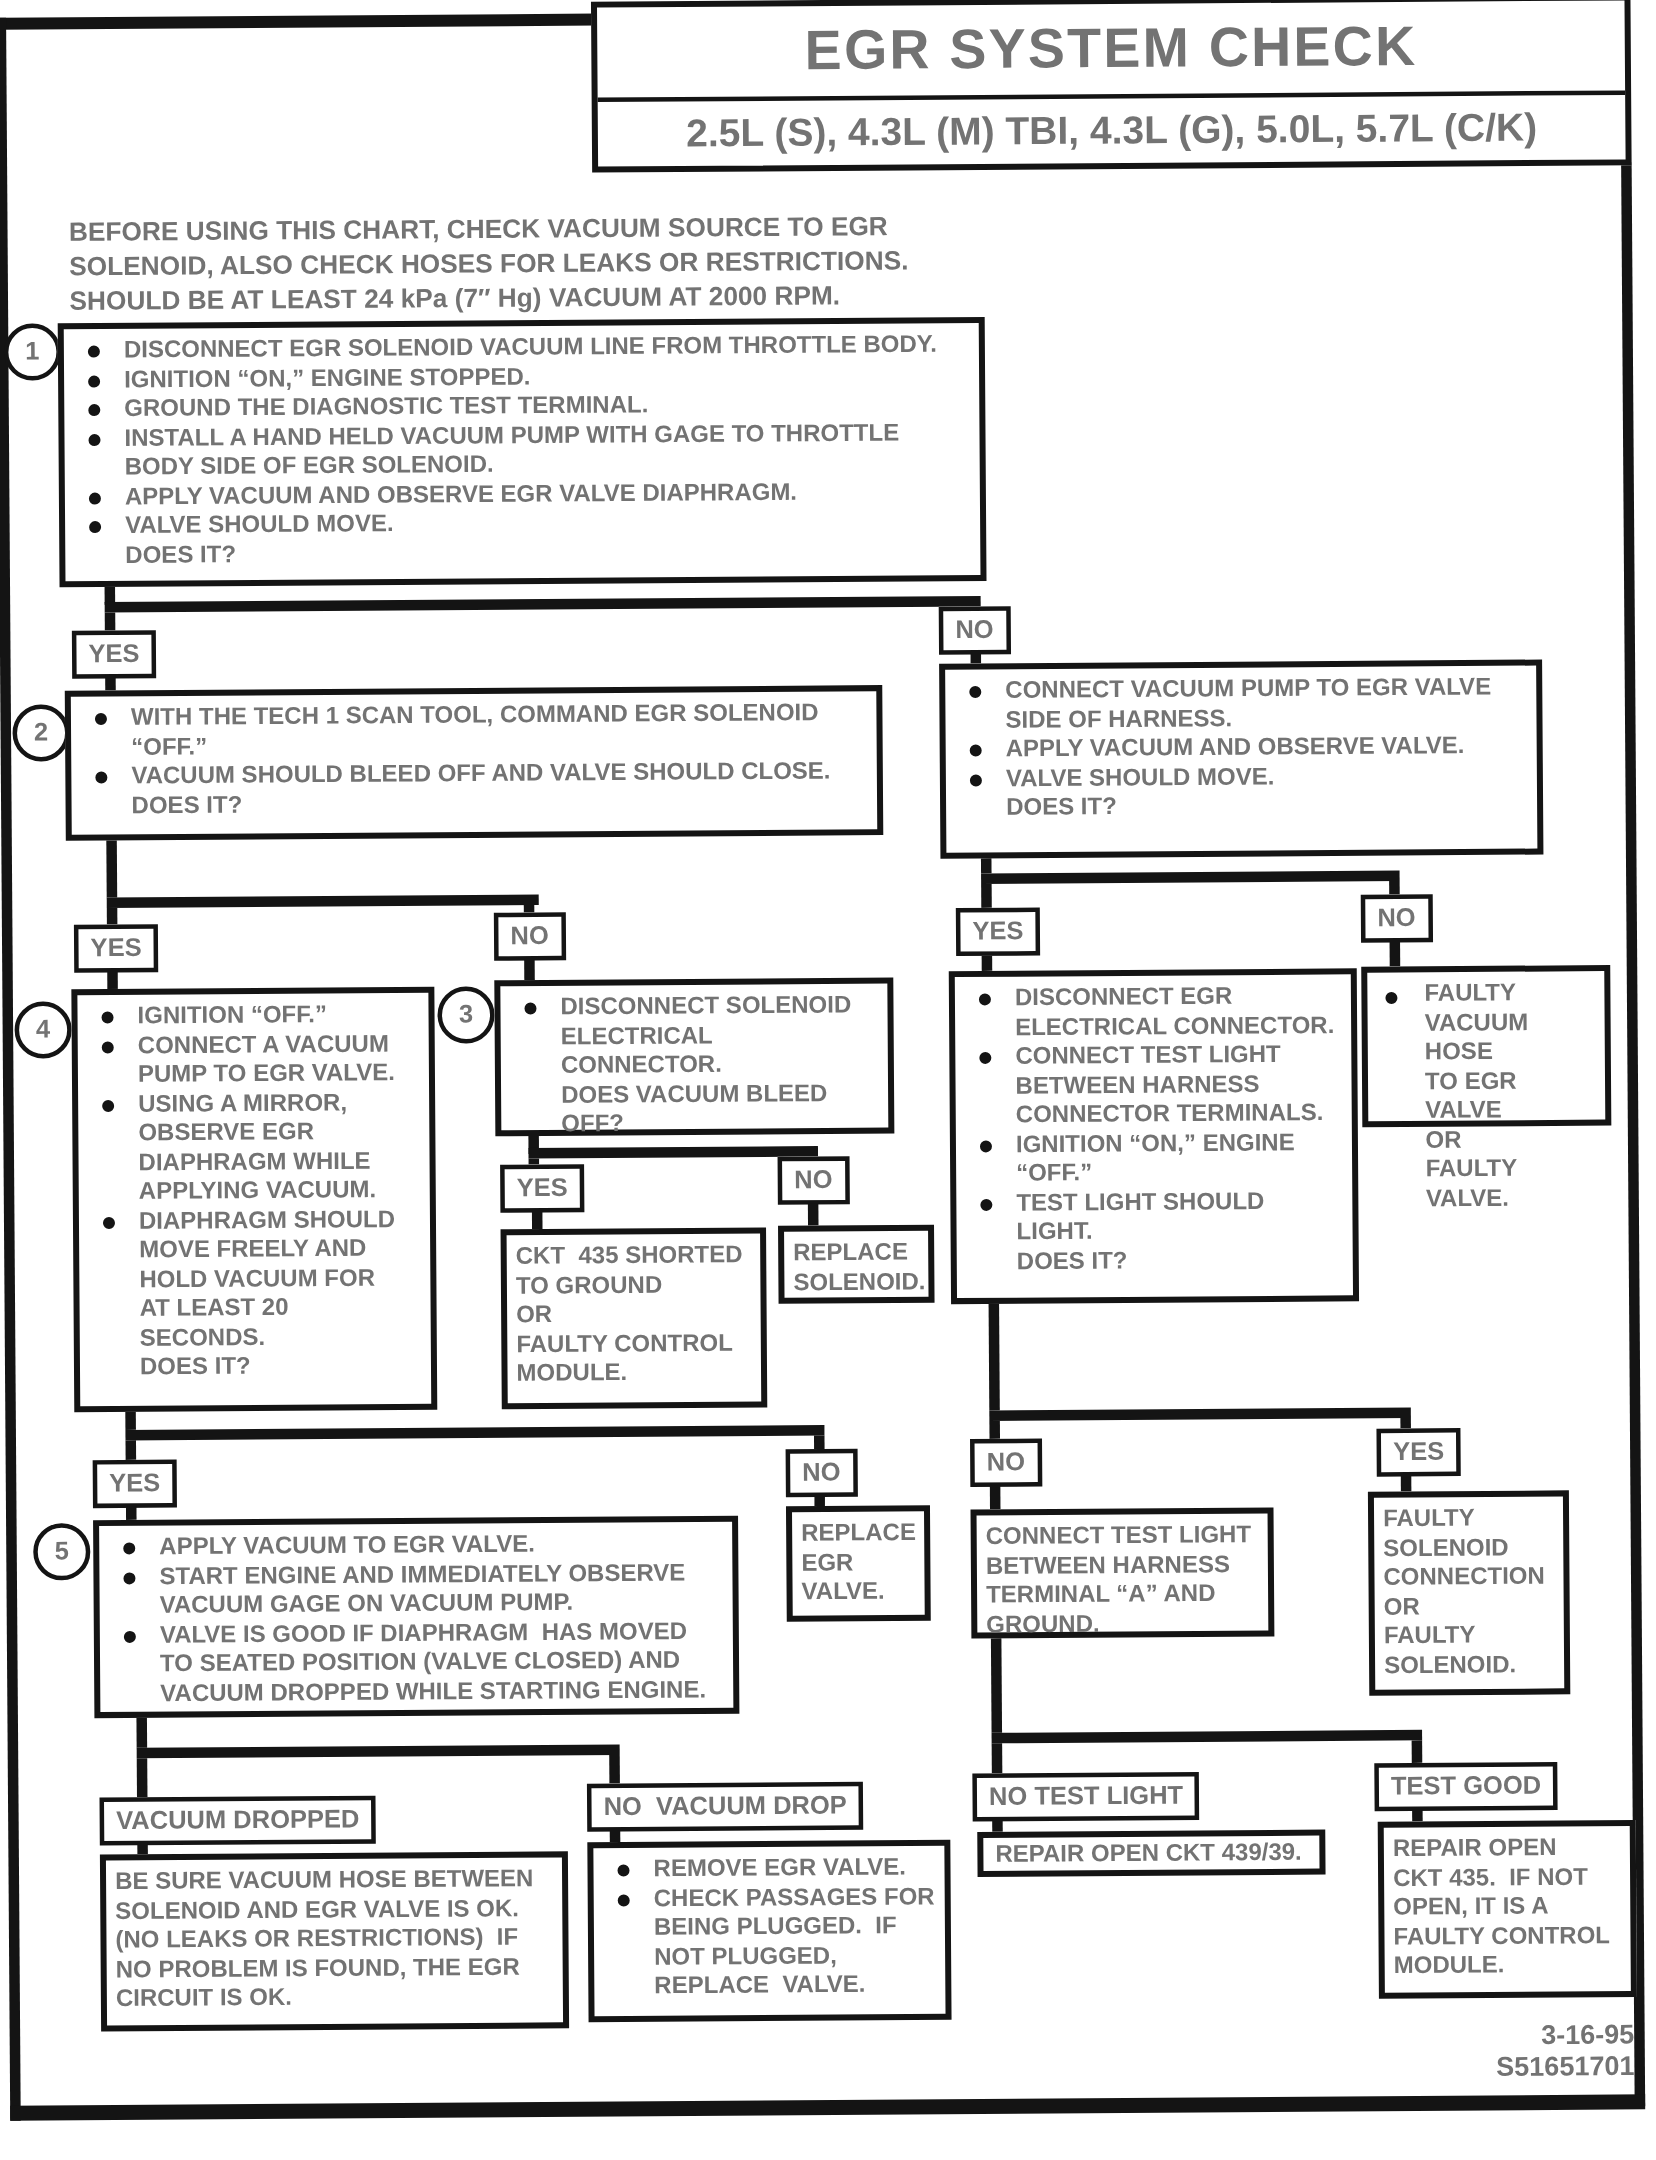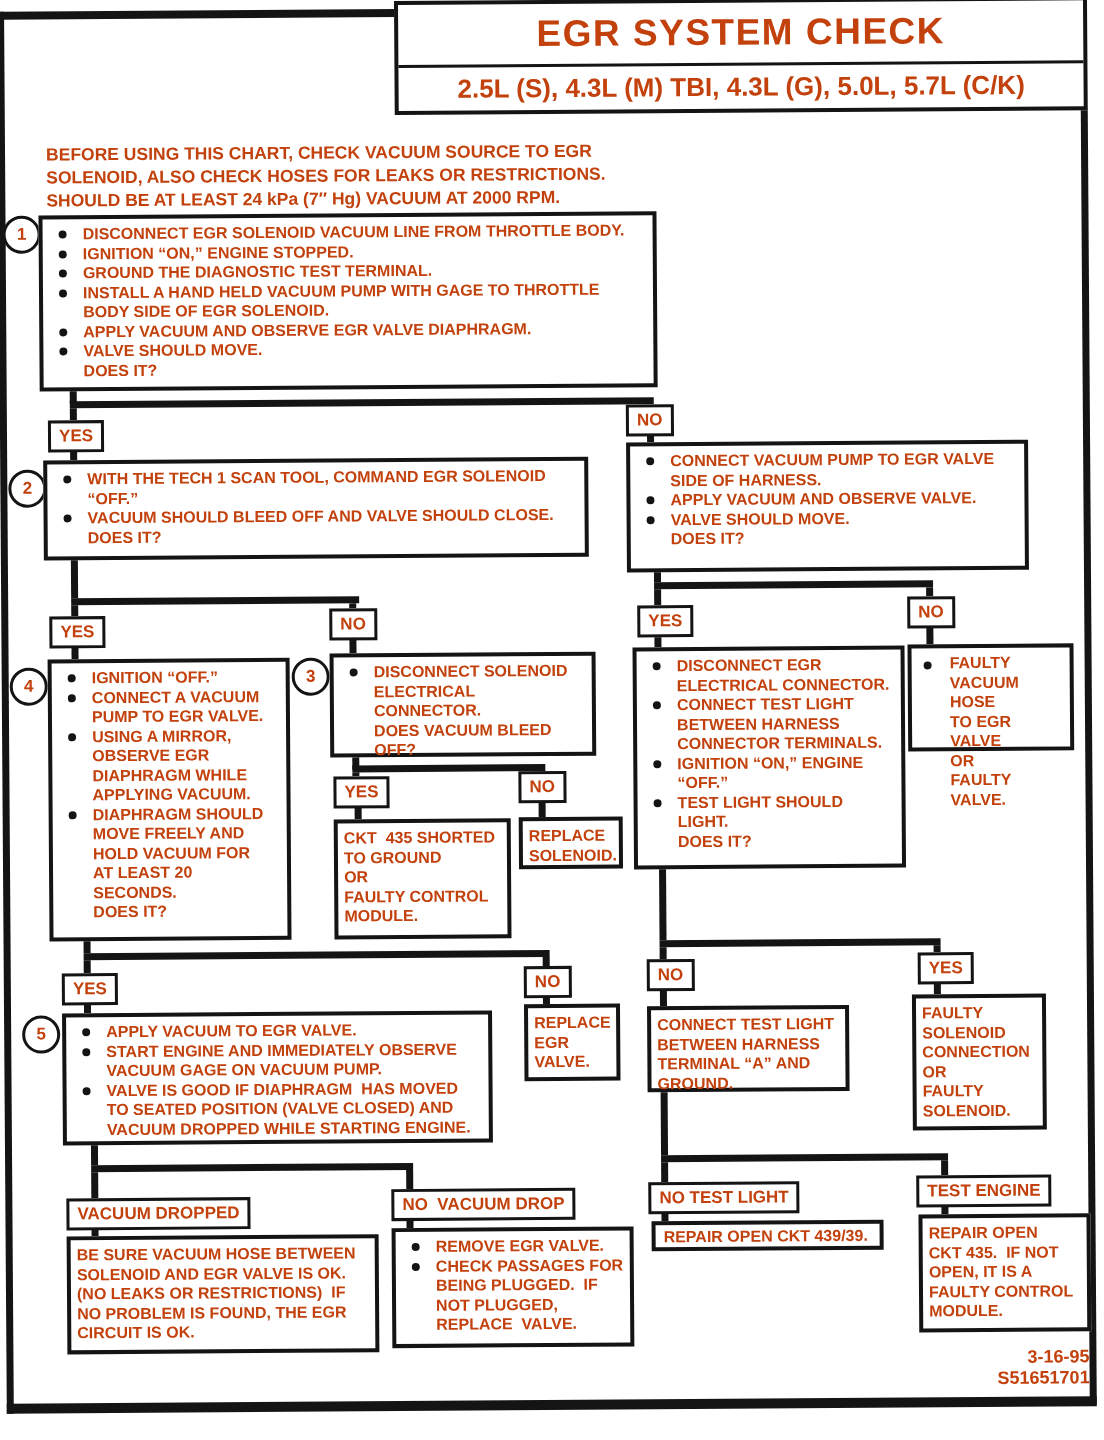--- a/index.html
+++ b/index.html
@@ -1,17 +1,17 @@
 <!DOCTYPE html>
 <html><head>
 <meta charset="utf-8">
 <style>
   html,body { margin:0; padding:0; background:#ffffff; }
   #sheet { position:relative; width:1104px; height:1440px; background:#fff;
-           font-family:"Liberation Sans", sans-serif; font-weight:700; color:#c2410c;
+           font-family:"Liberation Sans", sans-serif; font-weight:700; color:#737373;
            overflow:hidden; }
   .rot { position:absolute; inset:0; transform:rotate(-0.4deg); }
   .ln  { position:absolute; background:#141414; }
   .box { position:absolute; border:4px solid #141414; background:#fff;
          font-size:16px; line-height:1.22; padding:5px 6px 4px 6px; box-sizing:border-box; }
   .txt { white-space:pre-wrap; }
   .dot { padding-left:38px; }
   .dot::before { content:""; position:absolute; left:12px; top:13px; width:8px; height:8px;
                  border-radius:50%; background:#141414; }
   ul.bl { margin:0; padding:0; list-style:none; }
@@ -249,21 +249,21 @@
 NOT PLUGGED,
 REPLACE  VALVE.</li>
     </ul>
   </div>
 
   <div class="ln" style="left:658px;top:1093px;width:7px;height:63px"></div>
   <div class="ln" style="left:658px;top:1156px;width:287px;height:7px"></div>
   <div class="ln" style="left:658px;top:1163px;width:7px;height:20px"></div>
   <div class="ln" style="left:938px;top:1163px;width:7px;height:15px"></div>
   <div class="lab" style="left:645px;top:1183px">NO TEST LIGHT</div>
-  <div class="lab" style="left:913px;top:1178px">TEST ENGINE</div>
+  <div class="lab" style="left:913px;top:1178px">TEST GOOD</div>
   <div class="ln" style="left:658px;top:1214px;width:7px;height:8px"></div>
   <div class="ln" style="left:938px;top:1209px;width:7px;height:8px"></div>
 
   <div class="box txt" style="left:648px;top:1222px;width:232px;height:30px;padding:2px 8px">REPAIR OPEN CKT 439/39.</div>
   <div class="box txt" style="left:915px;top:1217px;width:172px;height:118px">REPAIR OPEN
 CKT 435.  IF NOT
 OPEN, IT IS A
 FAULTY CONTROL
 MODULE.</div>
 

